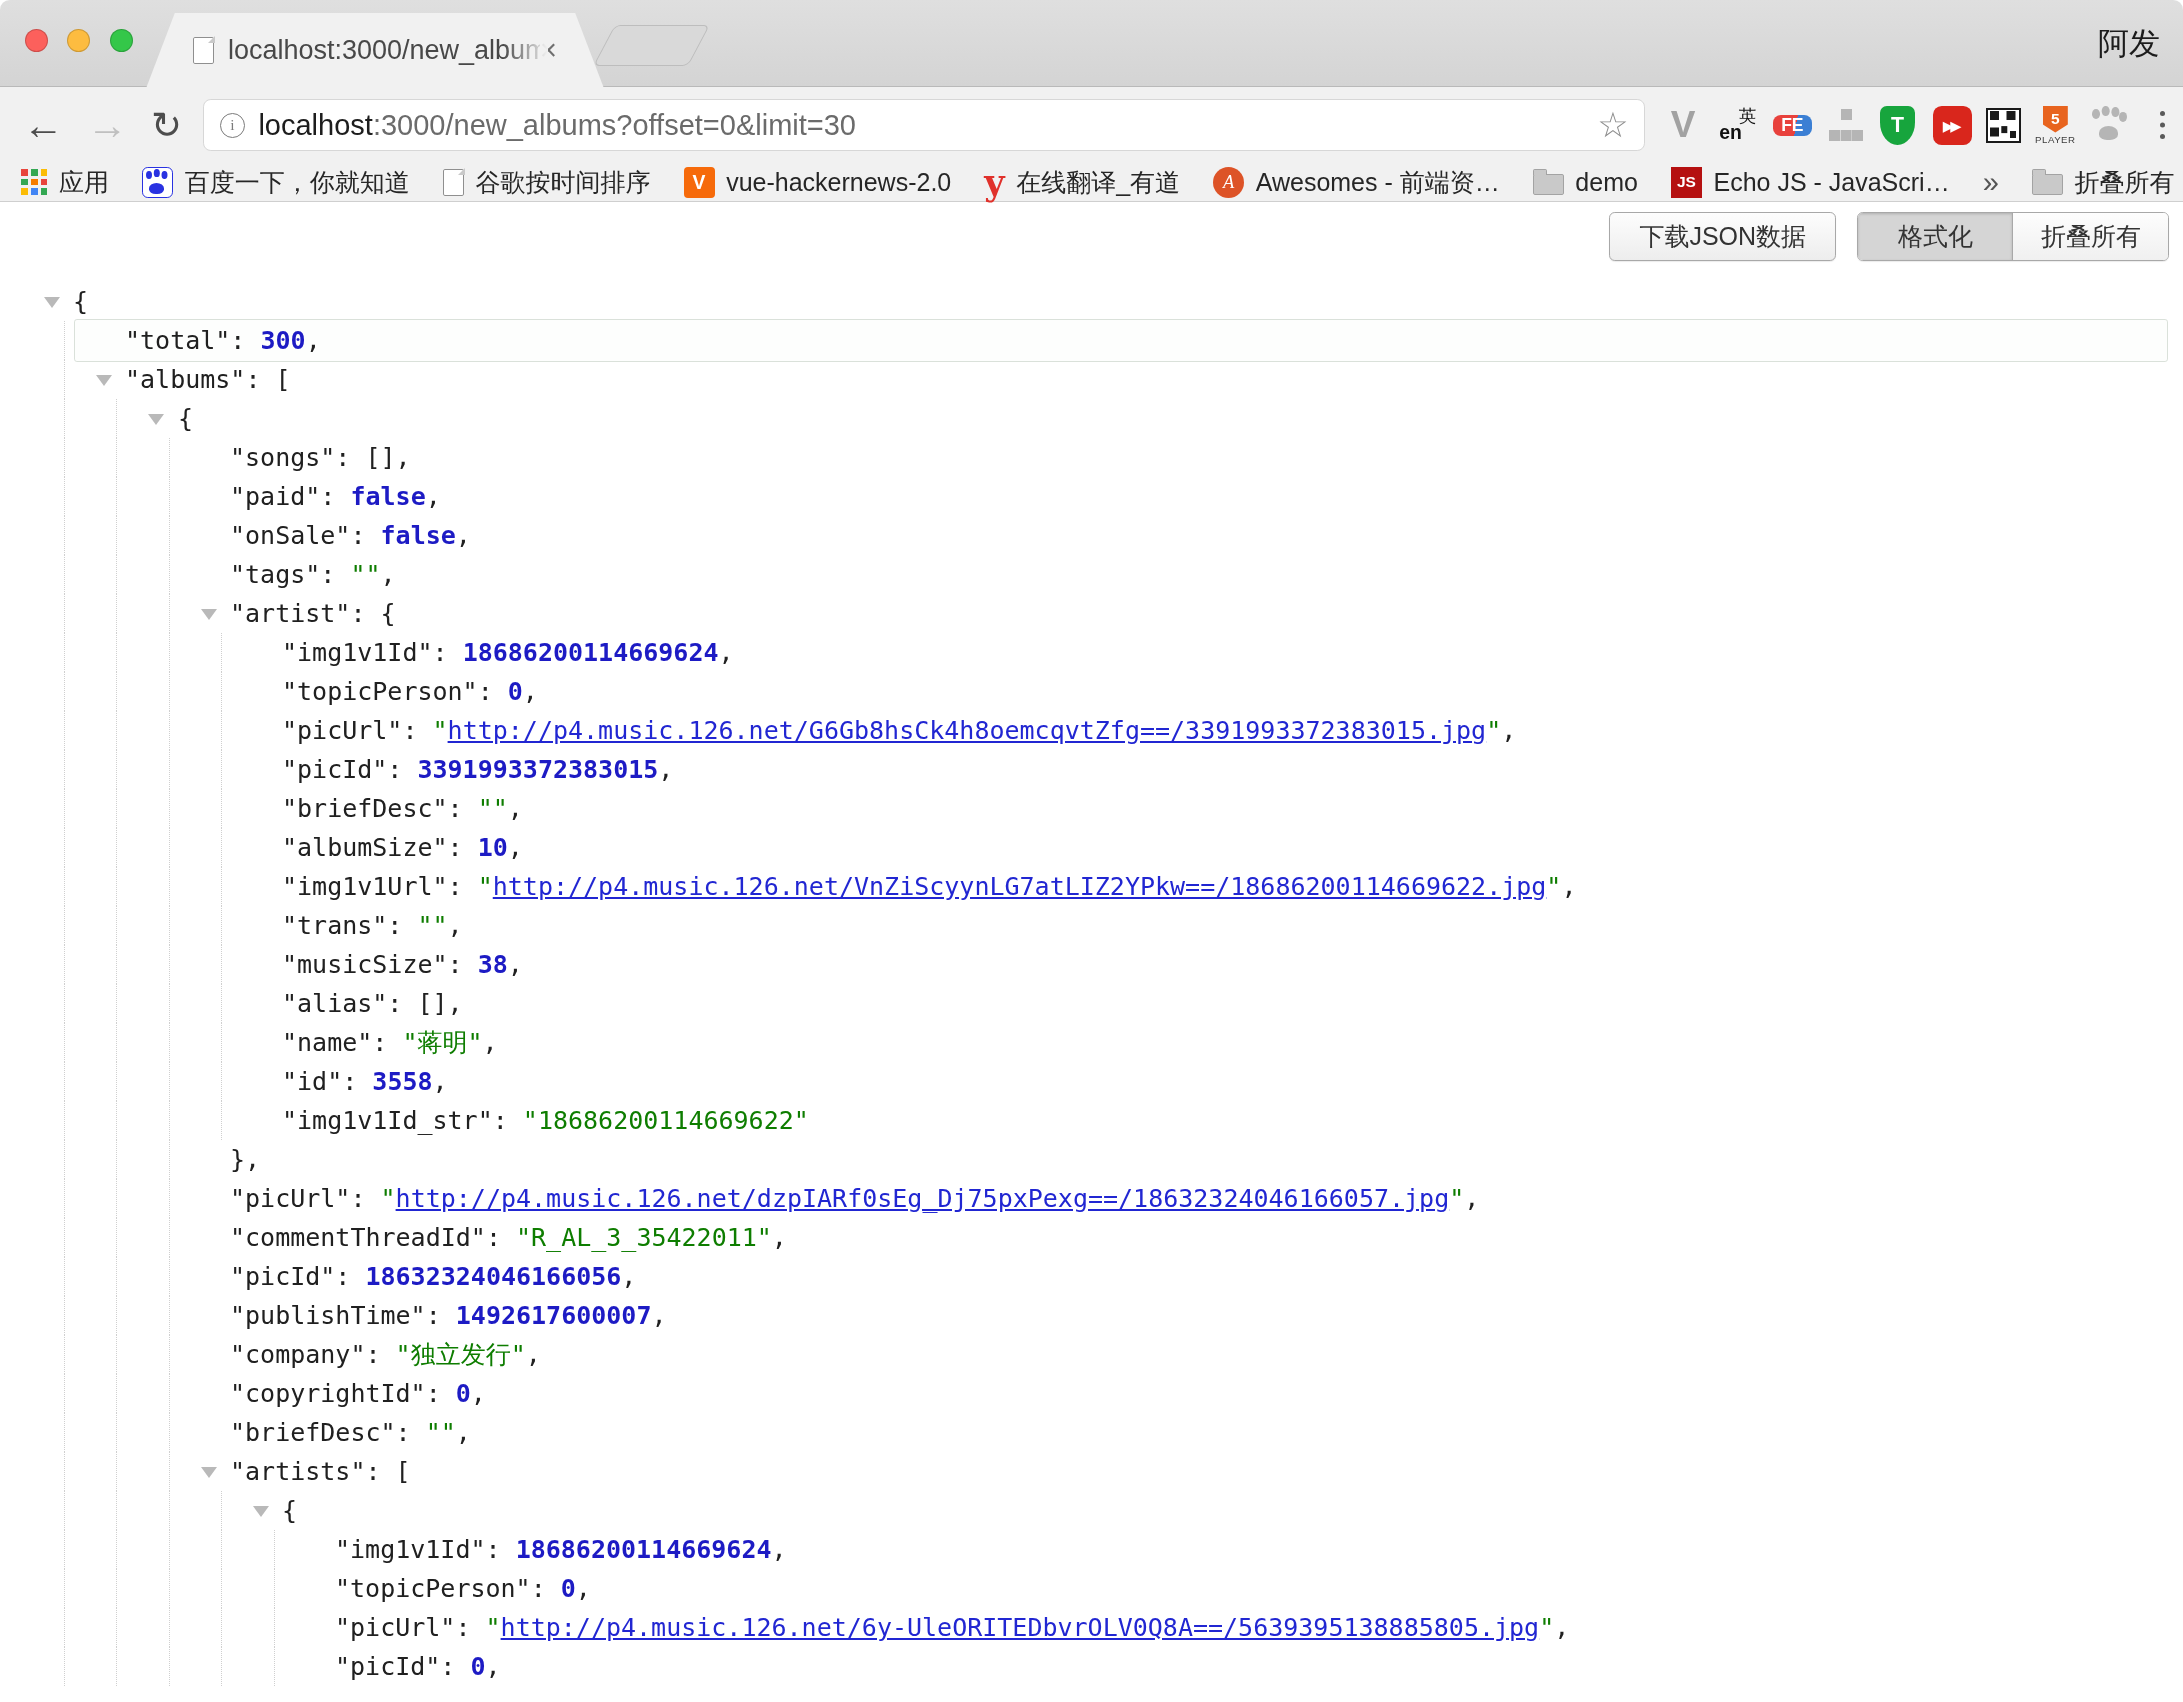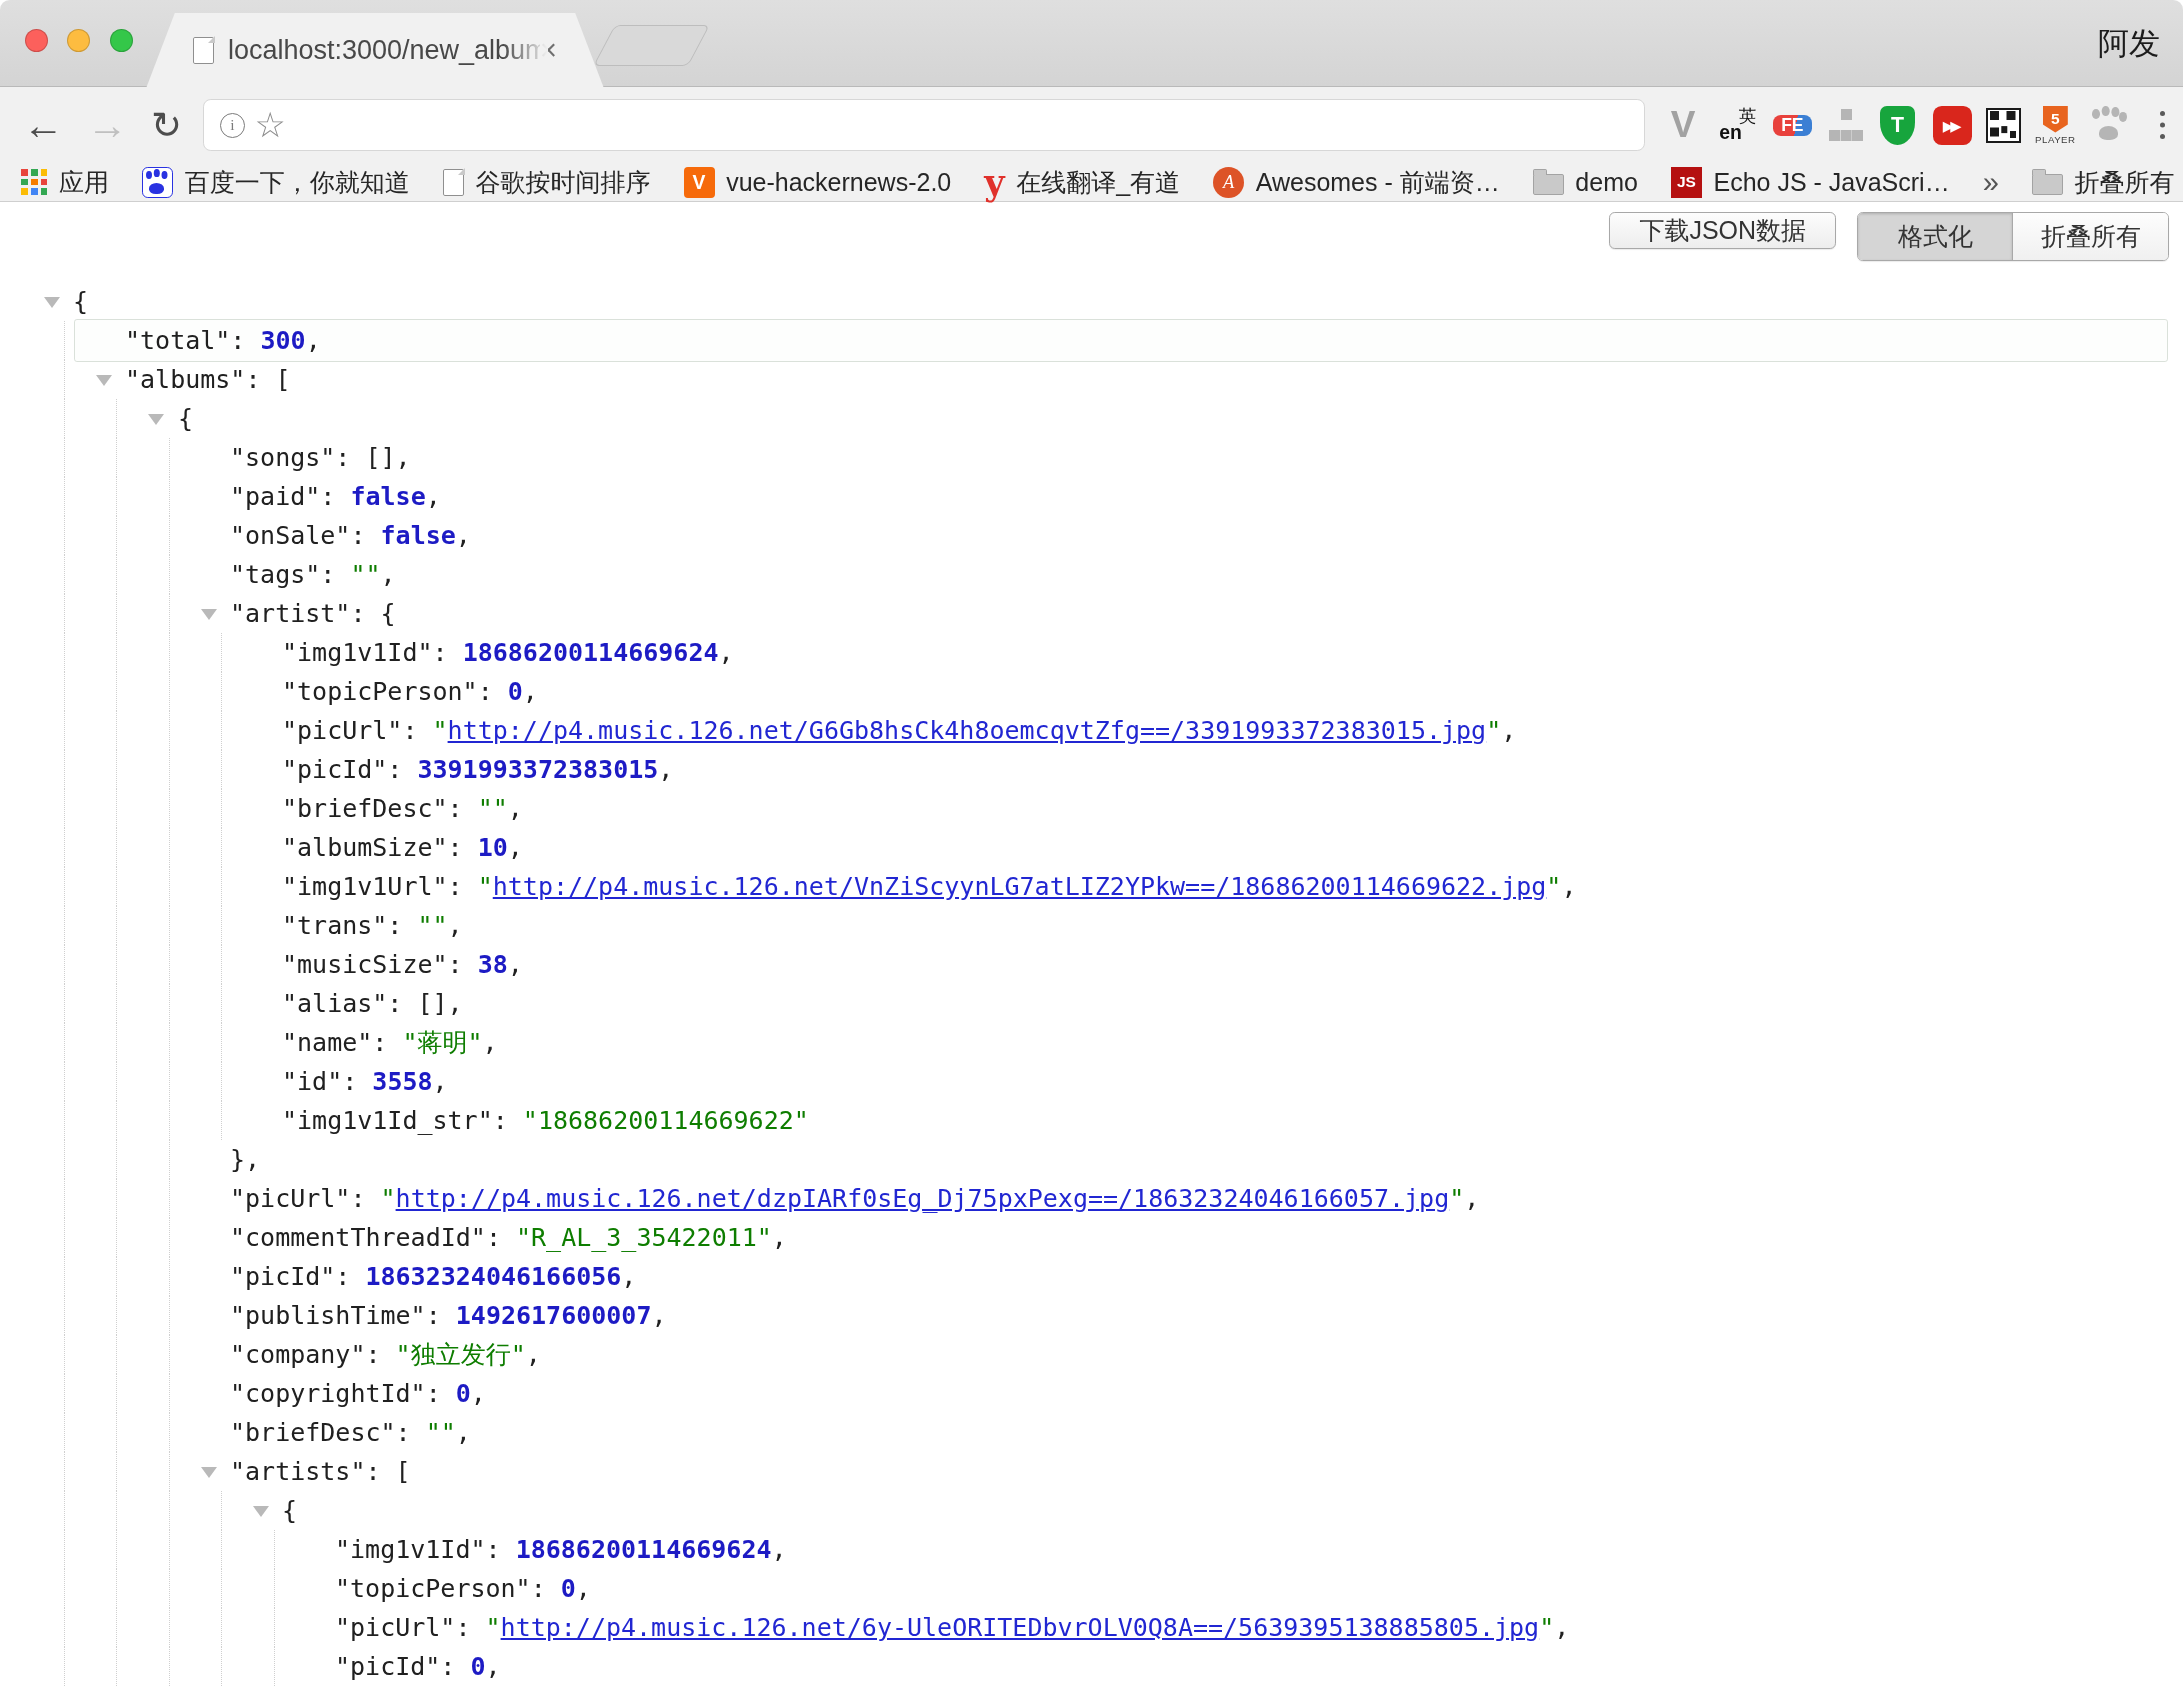--- a/index.html
+++ b/index.html
@@ -68,21 +68,21 @@
   .awesomes-icon { width: 31px; height: 31px; border-radius: 50%; background: #dd5327; color: #fff; font-family: "Liberation Serif", serif; font-style: italic; font-size: 18.4px; display: flex; align-items: center; justify-content: center; }
   .folder-icon { width: 31px; height: 21.3px; background: #c9c9c9; border: 1px solid #a3a3a3; border-radius: 1.9px; position: relative; margin-top: 4.9px; }
   .folder-icon::before { content:''; position: absolute; top: -5.8px; left: -1px; width: 12.6px; height: 4.9px; background: #c9c9c9; border: 1px solid #a3a3a3; border-bottom: none; border-radius: 1.9px 1.9px 0 0; }
   .echo-js-icon { width: 31px; height: 31px; background: #b51010; color: #fff; font-size: 15.5px; font-weight: 800; display: flex; align-items: center; justify-content: center; }
   .bm-overflow { font-size: 29px; color: #555; margin-left: auto; }
   .bm-other { display: flex; align-items: center; gap: 11.6px; }
 
   
   .content { position: absolute; top: 204px; left: 0; right: 0; bottom: 0; background: #fff; }
   .actions { position: absolute; top: 7.8px; right: 13.6px; display: flex; gap: 21.3px; }
-  .btn { height: 37px; border: 1px solid #a8a8a8; border-radius: 5.8px; background: linear-gradient(#fdfdfd, #ededed); font-size: 25px; color: #333; display: flex; align-items: center; justify-content: center; padding: 0 29px; box-shadow: 0 1px 1px rgba(0,0,0,.08); }
+  .btn { height: 49px; border: 1px solid #a8a8a8; border-radius: 5.8px; background: linear-gradient(#fdfdfd, #ededed); font-size: 25px; color: #333; display: flex; align-items: center; justify-content: center; padding: 0 29px; box-shadow: 0 1px 1px rgba(0,0,0,.08); }
   .seg { display: flex; height: 49px; border: 1px solid #a8a8a8; border-radius: 5.8px; overflow: hidden; box-shadow: 0 1px 1px rgba(0,0,0,.08); }
   .seg-item { width: 155px; display: flex; align-items: center; justify-content: center; font-size: 25px; color: #333; background: linear-gradient(#fdfdfd, #f0f0f0); }
   .seg-item.selected { background: #d5d5d5; box-shadow: inset 0 1px 2.9px rgba(0,0,0,.18); border-right: 1px solid #a8a8a8; }
 
   
   .json-tree { position: absolute; top: 78px; left: 0; right: 0; font-family: "DejaVu Sans Mono", "Liberation Mono", monospace; font-size: 25px; color: #202020; }
   .jline { position: relative; height: 39px; line-height: 39px; white-space: pre; }
   .guide { position: absolute; top: 0; height: 100%; border-left: 1.9px dotted #cfcfcf; }
   .tri { position: absolute; top: 14.6px; width: 0; height: 0; border-left: 8.7px solid transparent; border-right: 8.7px solid transparent; border-top: 11.6px solid #b9b9b9; }
   .hlbox { position: absolute; left: 74px; right: 15.5px; top: -1.9px; bottom: -1.9px; background: #fdfefd; border: 1.9px solid #dae1da; border-radius: 2.9px; }
@@ -111,20 +111,21 @@
   <div class="newtab"></div>
   <div class="profile-name">阿发</div>
 </div>
 
 <div class="toolbar">
   <span class="nav-btn">←</span>
   <span class="nav-btn disabled">→</span>
   <span class="nav-btn reload">↻</span>
   <div class="urlbox">
     <span class="info-icon">i</span>
+    <span class="url-text"><span class="url-host">localhost</span><span class="url-rest">:3000/new_albums?offset=0&amp;limit=30</span></span>
     <span class="star-icon">☆</span>
   </div>
   <div class="ext-row">
     <div class="ext">
         <span class="ext-vimium">V</span>
       </div>
     <div class="ext">
       <span class="tr-top">英</span>
       <span class="tr-bottom">en</span>
     </div>

